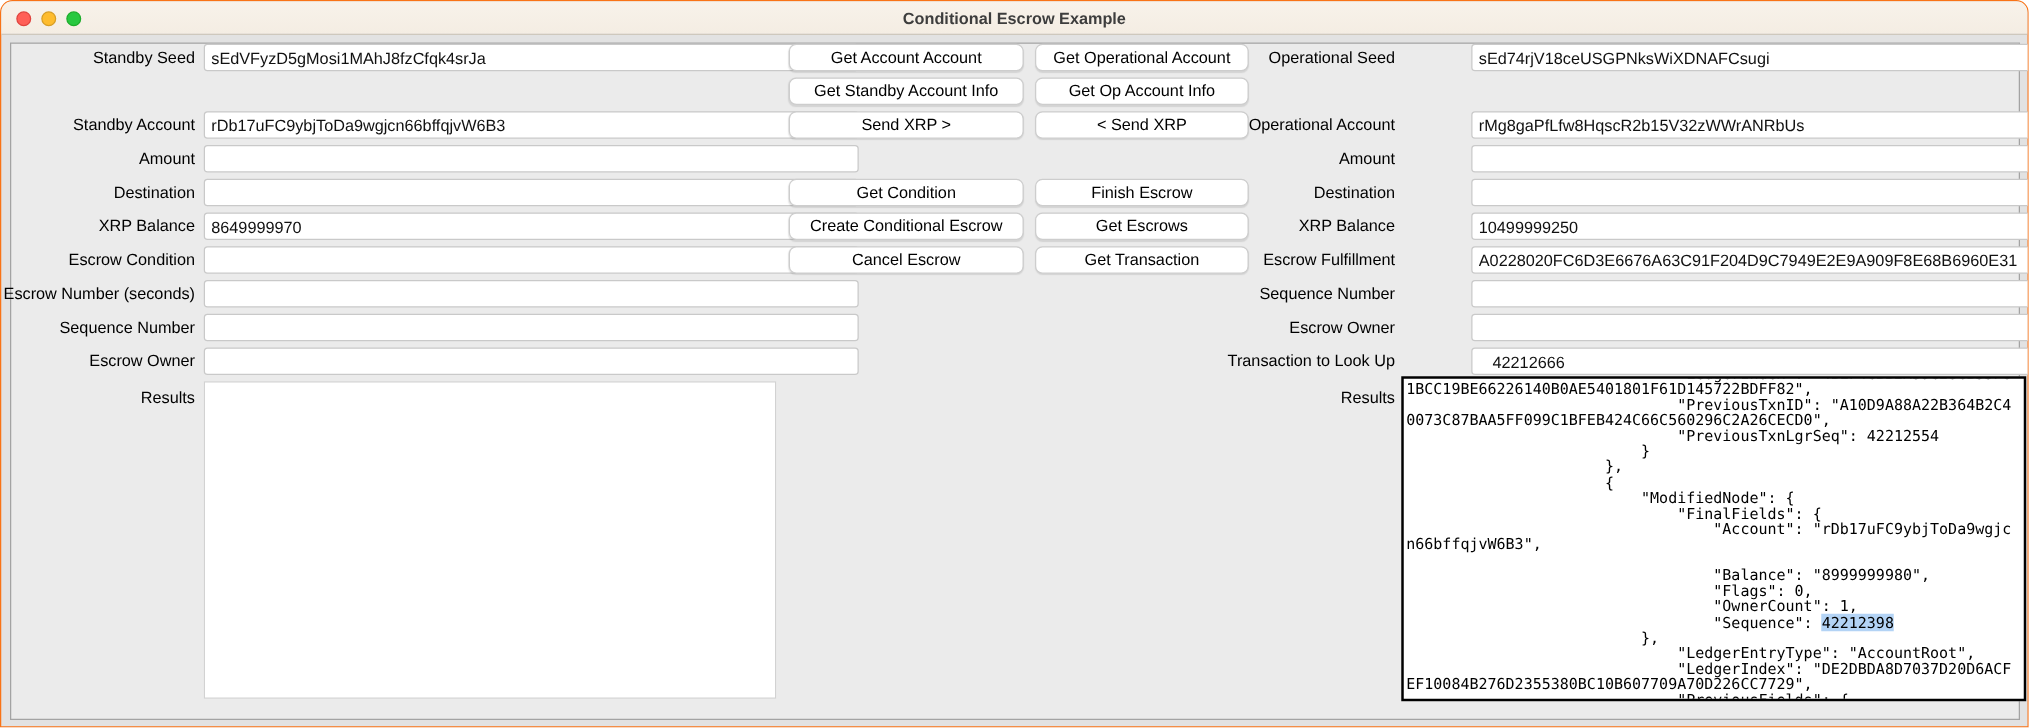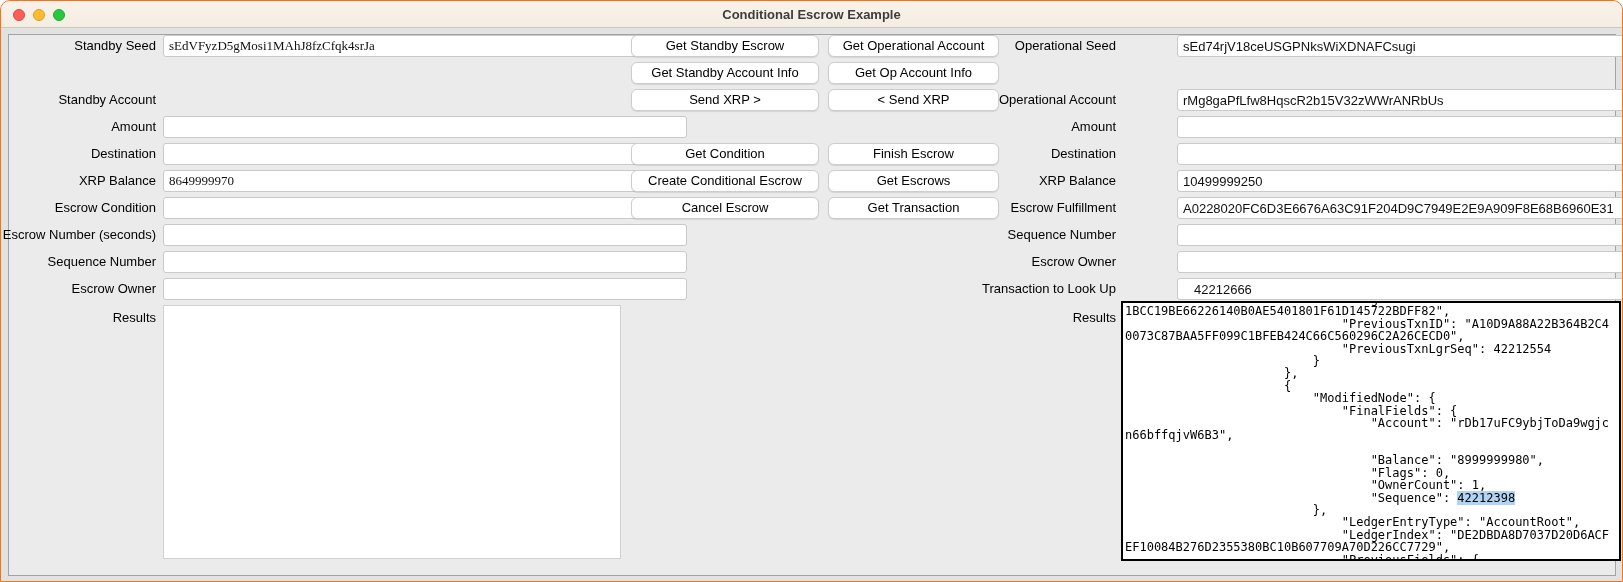--- a/index.html
+++ b/index.html
@@ -30,21 +30,21 @@
     background:#ebebeb; border:1px solid #a3a3a3;
   }
   .lbl { position:absolute; font-size:13px; color:#000; text-align:right; height:22px; line-height:22px; white-space:nowrap; }
   .lbl.left-col  { left:0px;   width:155px; }
   .lbl.right-col { left:845px; width:270px; }
   .entry {
     position:absolute; height:22px; font-family:"Liberation Sans",sans-serif;
     font-size:13px; color:#111; background:#fff;
     border:1px solid #c9c9c9; border-radius:3px; padding:0 5px; outline:none;
   }
-  .entry.left-col  { left:162px;  width:524px;font-family:Liberation Serif, serif; }
+  .entry.left-col  { left:162px;  width:524px; }
   .entry.right-col { left:1176px; width:528px; }
   .btn {
     position:absolute; height:22px; background:#ffffff;
     border:1px solid #cdcdcd; border-radius:6px;
     box-shadow:0 1px 1px rgba(0,0,0,0.10);
     font-family:"Liberation Sans",sans-serif; font-size:13px; color:#000;
     text-align:center; line-height:20px; padding:0; cursor:default;
   }
   .btn.c1 { left:630px; width:188px; }
   .btn.c2 { left:827px; width:171px; }
@@ -74,20 +74,21 @@
     <span class="tl green"></span>
     <div class="title">Conditional Escrow Example</div>
   </div>
 
   <div class="panel"></div>
 
   <label class="lbl left-col" style="top:34px">Standby Seed</label>
   <input class="entry left-col" style="top: 34px;" value="sEdVFyzD5gMosi1MAhJ8fzCfqk4srJa">
 
   <label class="lbl left-col" style="top:88px">Standby Account</label>
+  <input class="entry left-col" style="top: 88px;" value="rDb17uFC9ybjToDa9wgjcn66bffqjvW6B3">
 
   <label class="lbl left-col" style="top:115px">Amount</label>
   <input class="entry left-col" style="top: 115px;" value="">
 
   <label class="lbl left-col" style="top:142px">Destination</label>
   <input class="entry left-col" style="top: 142px;" value="">
 
   <label class="lbl left-col" style="top:169px">XRP Balance</label>
   <input class="entry left-col" style="top: 169px;" value="8649999970">
 
@@ -99,21 +100,21 @@
 
   <label class="lbl left-col" style="top:250px">Sequence Number</label>
   <input class="entry left-col" style="top: 250px;" value="">
 
   <label class="lbl left-col" style="top:277px">Escrow Owner</label>
   <input class="entry left-col" style="top: 277px;" value="">
 
   <label class="lbl left-col" style="top:306px">Results</label>
   <div class="results-left"></div>
 
-  <button class="btn c1" style="top:34px">Get Standby Escrow</button>
+  <button class="btn c1" style="top:34px">Get Account Account</button>
   <button class="btn c2" style="top:34px">Get Operational Account</button>
   <button class="btn c1" style="top:61px">Get Standby Account Info</button>
   <button class="btn c2" style="top:61px">Get Op Account Info</button>
   <button class="btn c1" style="top:88px">Send XRP &gt;</button>
   <button class="btn c2" style="top:88px">&lt; Send XRP</button>
   <button class="btn c1" style="top:142px">Get Condition</button>
   <button class="btn c2" style="top:142px">Finish Escrow</button>
   <button class="btn c1" style="top:169px">Create Conditional Escrow</button>
   <button class="btn c2" style="top:169px">Get Escrows</button>
   <button class="btn c1" style="top:196px">Cancel Escrow</button>

